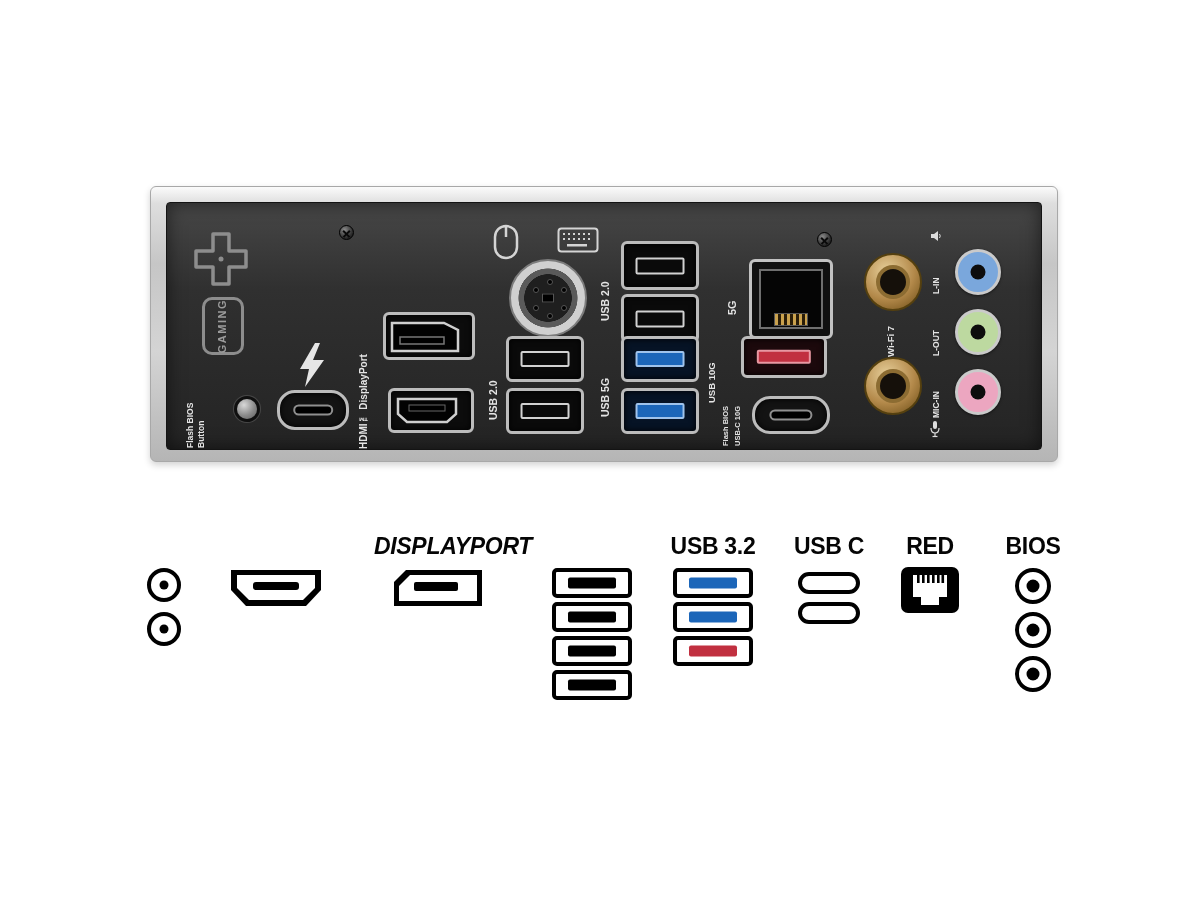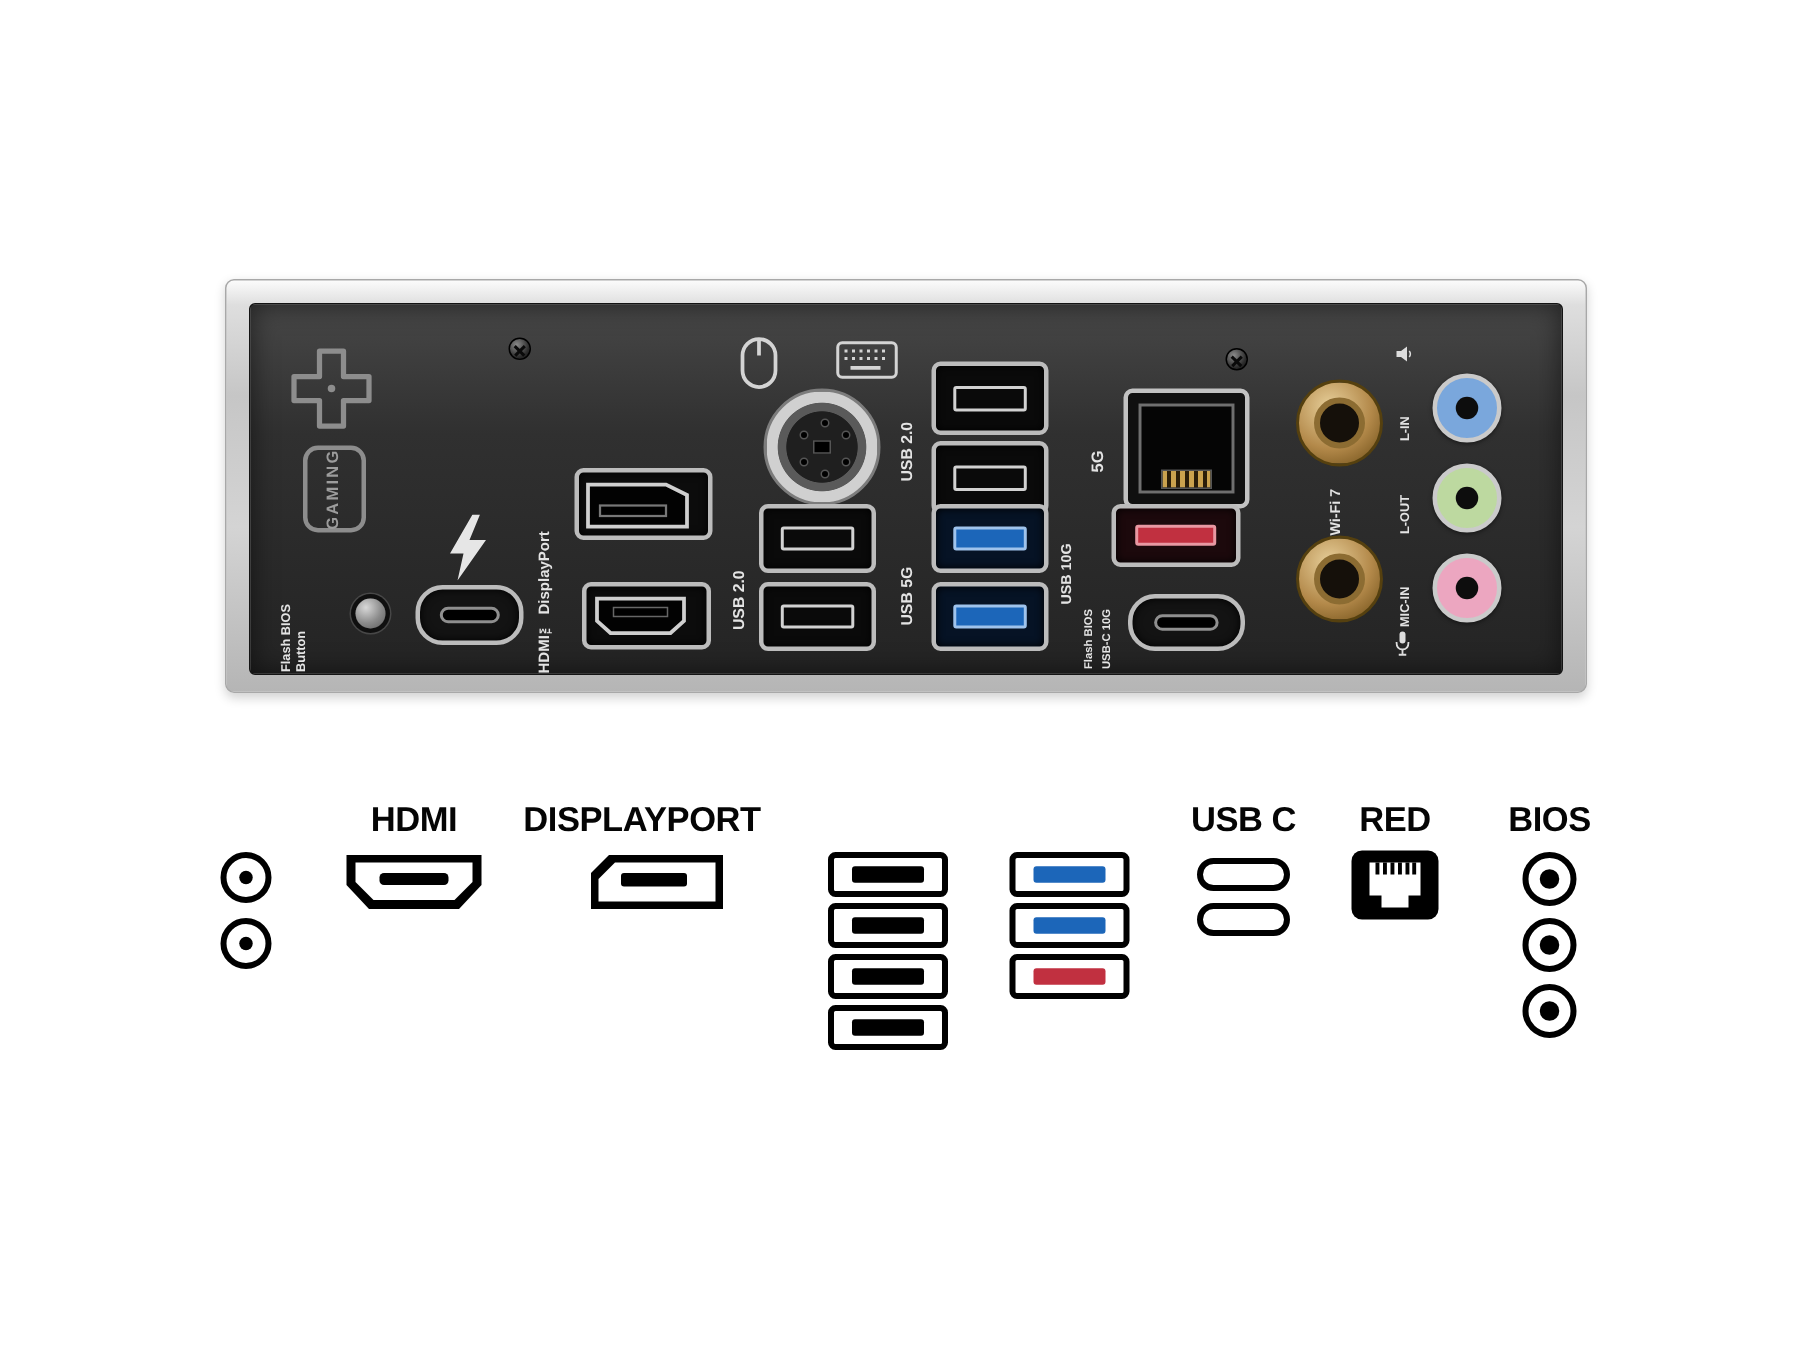--- a/index.html
+++ b/index.html
@@ -222,22 +222,22 @@
   <svg style="position:absolute; left:929px; top:420px;" width="12" height="18" viewBox="0 0 12 18">
     <rect x="4" y="1" width="4" height="8" rx="2" fill="#ddd"></rect>
     <path d="M2 8 Q2 13 6 13 Q10 13 10 8" stroke="#ddd" fill="none" stroke-width="1.2"></path>
     <line x1="6" y1="13" x2="6" y2="16" stroke="#ddd" stroke-width="1.2"></line>
     <line x1="3.5" y1="16.5" x2="8.5" y2="16.5" stroke="#ddd" stroke-width="1.2"></line>
   </svg>
   <div class="jack blue" style="top:249px;"></div>
   <div class="jack green" style="top:309px;"></div>
   <div class="jack pink" style="top:369px;"></div>
 
-  <div class="legend-label" style="left:196px;">HDMI</div>
-  <div class="legend-label" style="left:348px;">DISPLAYPORT</div>
+  <div class="legend-label" style="left:373px;font-style:italic;">DISPLAYPORT</div>
+  <div class="legend-label" style="left:633px;">USB 3.2</div>
   <div class="legend-label" style="left:749px;">USB C</div>
   <div class="legend-label" style="left:850px;">RED</div>
   <div class="legend-label" style="left:953px;">BIOS</div>
 
   <div class="lc" style="left:147px; top:568px;"></div>
   <div class="lc" style="left:147px; top:612px;"></div>
 
   <svg class="licon" style="left:227px; top:566px;" width="98" height="44" viewBox="0 0 98 44">
     <path d="M4 4 H94 V24 L79 40 H19 L4 24 Z" fill="#000"></path>
     <path d="M10 9 H88 V22 L76 34 H22 L10 22 Z" fill="#fff"></path>

